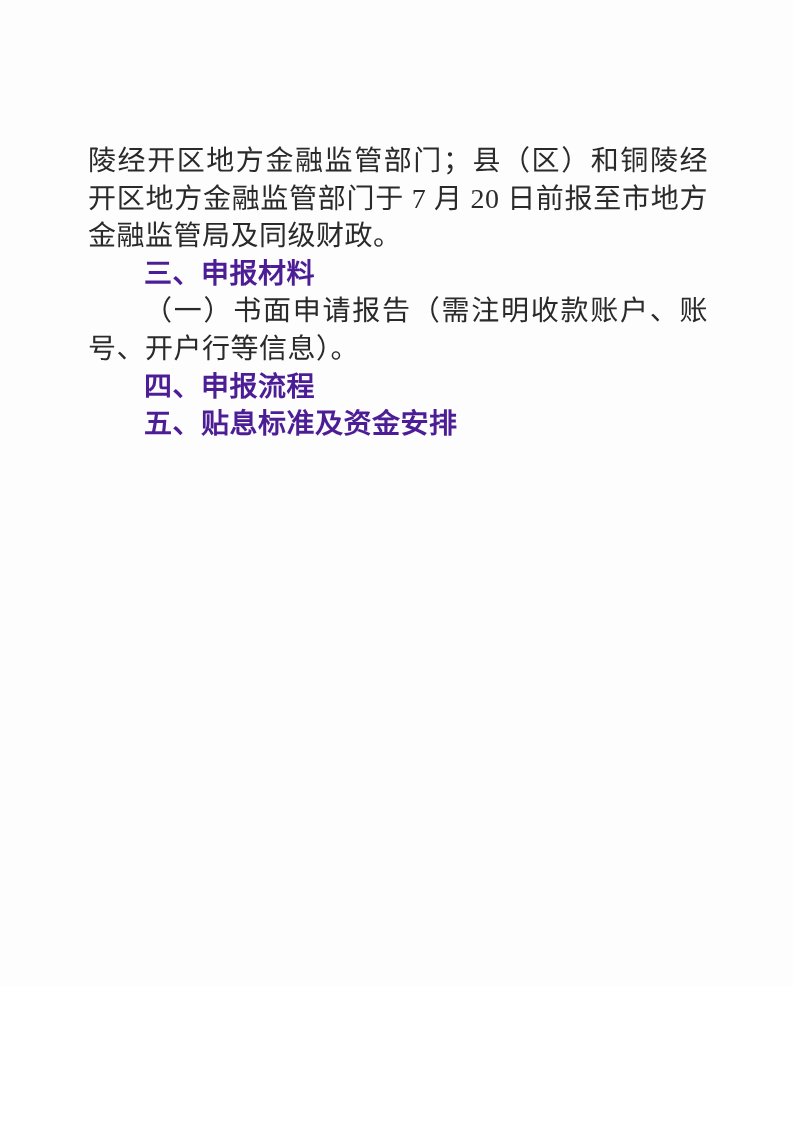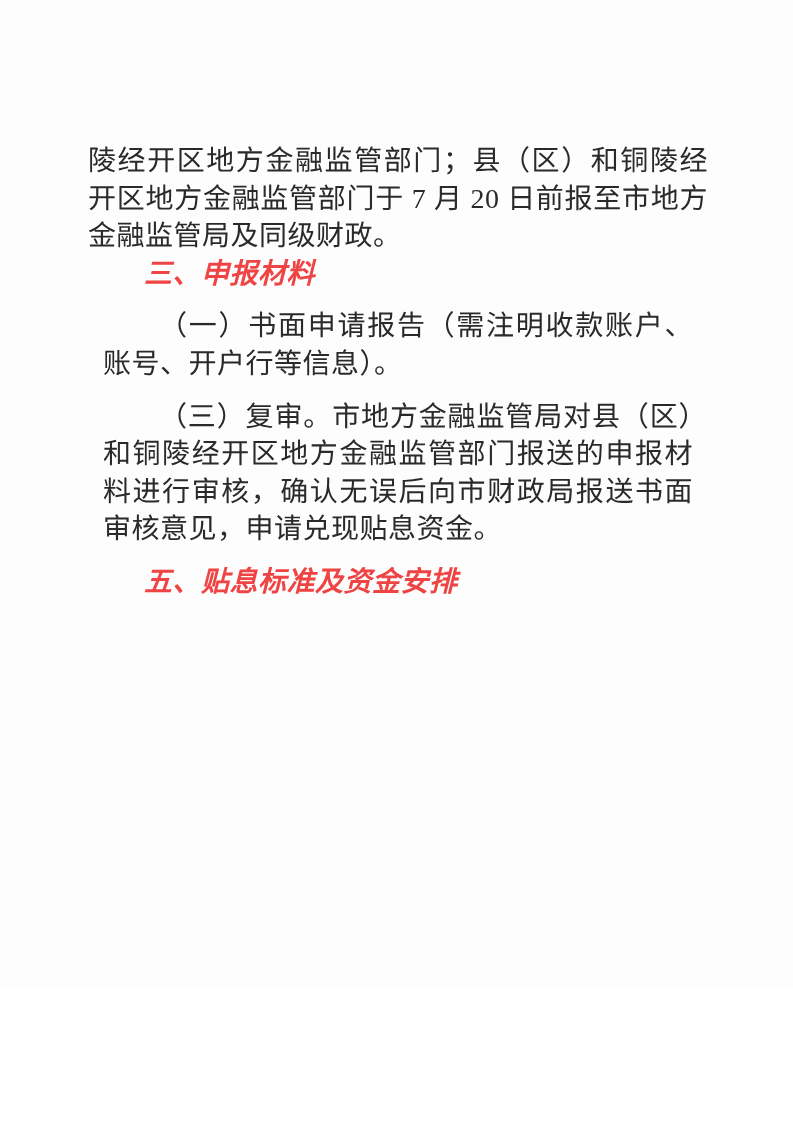--- a/index.html
+++ b/index.html
@@ -21,51 +21,50 @@
     left: 88px;
     top: 142px;
     width: 620px;
     font-size: 28px;
     line-height: 37.6px;
     text-align: justify;
     text-justify: inter-character;
     letter-spacing: 0.5px;
   }
   .para {
-    margin: 15px;
+    margin: 0;
     text-indent: 2em;
   }
   .para-continued {
     margin: 0;
     text-indent: 0;
   }
   .heading {
     margin: 0;
     text-indent: 2em;
     font-family: "Liberation Sans", "DejaVu Sans", sans-serif;
     font-weight: bold;
-    color: #ef4444;
-    font-style: italic;
+    color: #4c1d95;
   }
   .footer {
     position: absolute;
     top: 1000px;
     right: 118px;
     font-size: 22px;
     letter-spacing: 3px;
     color: #2a2a2a;
     white-space: nowrap;
   }
 </style>
 </head>
 <body>
 
 <div class="page">
   <div class="content">
     <p class="para-continued">陵经开区地方金融监管部门；县（区）和铜陵经开区地方金融监管部门于 7 月 20 日前报至市地方金融监管局及同级财政。</p>
     <p class="heading">三、申报材料</p>
     <p class="para">（一）书面申请报告（需注明收款账户、账号、开户行等信息）。</p>
-    <p class="para">（三）复审。市地方金融监管局对县（区）和铜陵经开区地方金融监管部门报送的申报材料进行审核，确认无误后向市财政局报送书面审核意见，申请兑现贴息资金。</p>
+    <p class="heading">四、申报流程</p>
     <p class="heading">五、贴息标准及资金安排</p>
 
   </div>
   <div class="footer">— 9 —</div>
 </div>
 
 </body></html>

